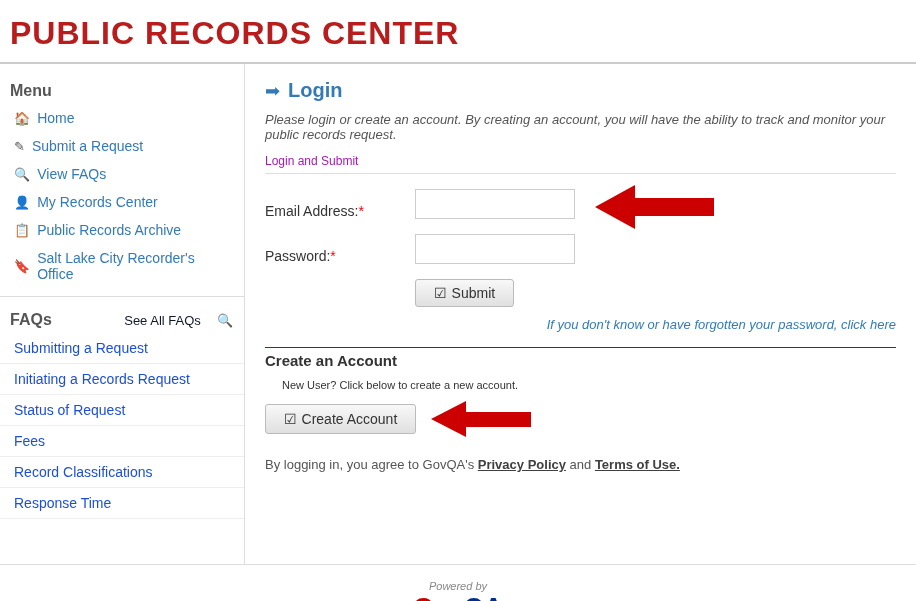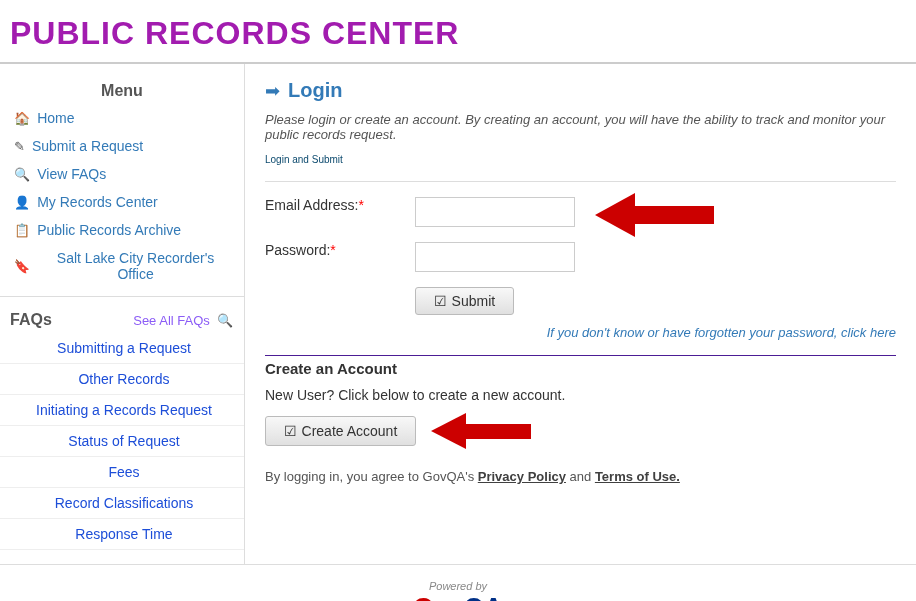--- a/index.html
+++ b/index.html
@@ -5,37 +5,36 @@
     * { box-sizing: border-box; margin: 0; padding: 0; }
     body { font-family: Arial, sans-serif; font-size: 14px; color: #333; background: #fff; }
 
     .page-header {
       padding: 15px 10px 10px 10px;
       border-bottom: 2px solid #ccc;
     }
     .page-header h1 {
       font-size: 32px;
       font-weight: bold;
-      color: #a21caf;
+      color: #b91c1c;
       letter-spacing: 1px;
     }
 
     .main-layout {
       display: flex;
       flex-direction: row;
       min-height: 500px;
     }
 
     
     .sidebar {
       width: 245px;
       min-width: 245px;
       border-right: 1px solid #ddd;
       padding: 10px 0;
-      text-align: center;
     }
     .sidebar-section-title {
       font-size: 16px;
       font-weight: bold;
       color: #555;
       padding: 8px 10px 4px 10px;
     }
     .sidebar-nav-item {
       display: flex;
       align-items: center;
@@ -63,25 +62,25 @@
       align-items: center;
       padding: 6px 10px 4px 10px;
     }
     .faqs-title {
       font-size: 16px;
       font-weight: bold;
       color: #555;
     }
     .see-all-link {
       font-size: 13px;
-      color: #8b5cf6;
-      cursor: pointer;
-      display: flex;
-      align-items: center;
-      gap: 8px;
+      color: #0f172a;
+      cursor: pointer;
+      display: flex;
+      align-items: center;
+      gap: 17px;
     }
     .faq-item {
       padding: 7px 10px 7px 14px;
       color: #1d4ed8;
       cursor: pointer;
       font-size: 14px;
       border-bottom: 1px solid #eee;
     }
 
     
@@ -108,30 +107,30 @@
 
     .login-description {
       font-size: 13px;
       color: #555;
       margin-bottom: 12px;
       font-style: italic;
       max-width: 630px;
     }
 
     .login-submit-label {
-      font-size: 10px;
-      color: #0c4a6e;
+      font-size: 12px;
+      color: #a21caf;
       margin-bottom: 15px;
-      padding-bottom: 16px;
+      padding-bottom: 5px;
       border-bottom: 1px solid #ddd;
     }
 
     .form-row {
       display: flex;
-      align-items: flex-start;
+      align-items: flex-end;
       margin-bottom: 15px;
       position: relative;
     }
     .form-label {
       width: 150px;
       font-size: 14px;
       color: #333;
     }
     .form-label .required {
       color: red;
@@ -196,23 +195,24 @@
       padding-top: 4px;
       margin-top: 5px;
     }
     .create-account-title {
       font-size: 15px;
       font-weight: bold;
       color: #333;
       margin-bottom: 10px;
     }
     .new-user-text {
-      font-size: 14px;
+      font-size: 11px;
       color: #333;
       margin-bottom: 10px;
+      margin-left: 17px;
     }
 
     .create-account-row {
       display: flex;
       align-items: center;
       gap: 15px;
       margin-bottom: 20px;
     }
     .create-account-btn {
       background: linear-gradient(to bottom, #f8f8f8, #e0e0e0);
@@ -325,21 +325,20 @@
 
     <div class="faqs-header">
       <span class="faqs-title">FAQs</span>
       <span class="see-all-link">
         <span>See All FAQs</span>
         <span>🔍</span>
       </span>
     </div>
 
     <div class="faq-item">Submitting a Request</div>
-    <div class="faq-item">Other Records</div>
     <div class="faq-item">Initiating a Records Request</div>
     <div class="faq-item">Status of Request</div>
     <div class="faq-item">Fees</div>
     <div class="faq-item">Record Classifications</div>
     <div class="faq-item">Response Time</div>
   </div>
 
   <div class="content">
 
     <div class="login-header">

